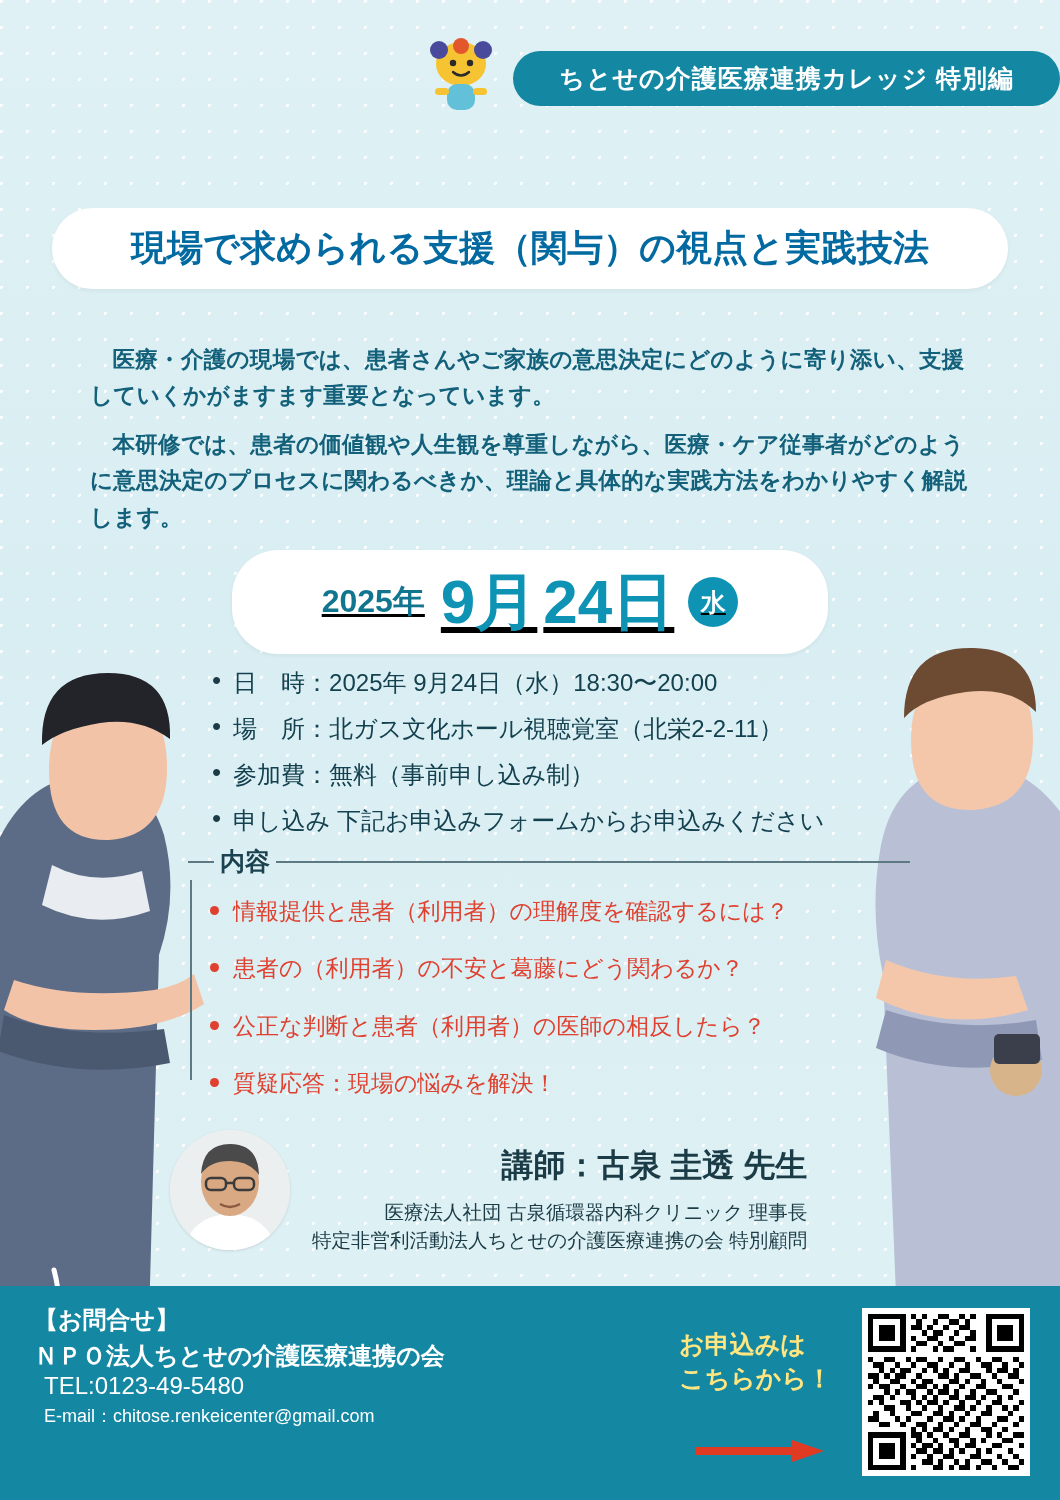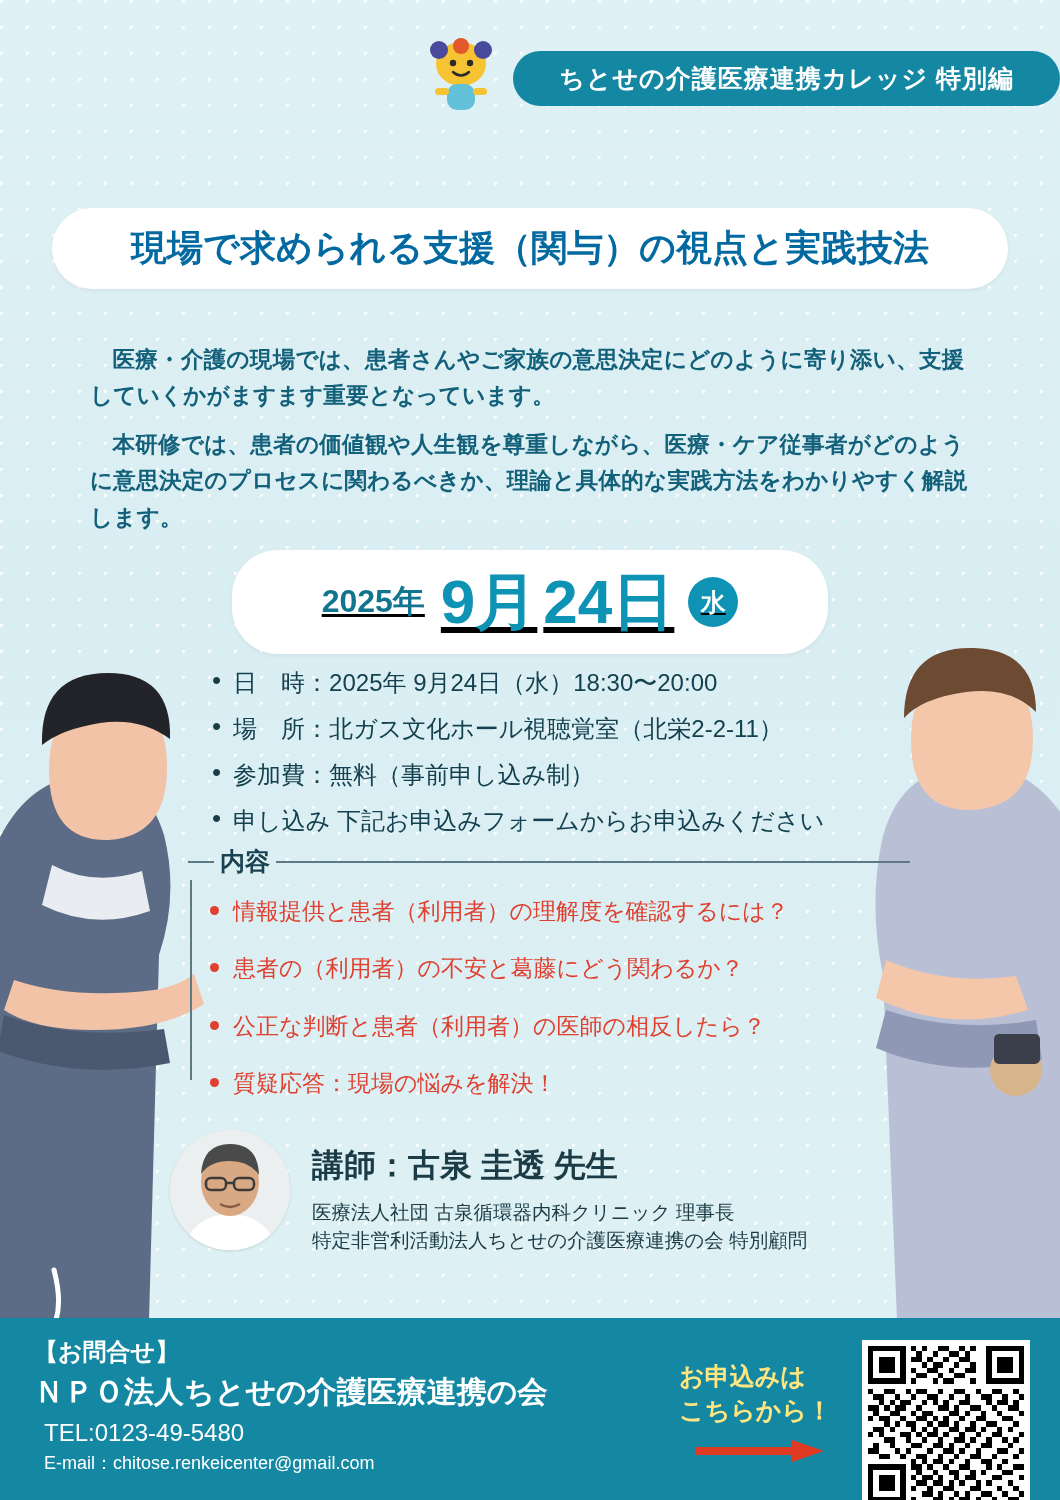--- a/index.html
+++ b/index.html
@@ -99,31 +99,31 @@
   
   .lecturer{
     position:absolute;top:1130px;left:170px;right:120px;
     display:flex;align-items:flex-start;gap:22px;
   }
   .portrait{
     width:120px;height:120px;border-radius:50%;flex:none;
     background:#e9eef0;overflow:hidden;position:relative;
     box-shadow:0 1px 3px rgba(0,0,0,0.12);
   }
-  .lect-text{padding-top:14px;}
+  .lect-text{padding-top:14px;text-align:right;}
   .lect-name{font-size:32px;font-weight:bold;color:#1b3b46;margin-bottom:10px;}
   .lect-aff{font-size:19.5px;color:#1b3b46;line-height:1.45;}
   
   .footer{
-    position:absolute;left:0;right:0;bottom:0;height:182px;background:#1488a3;
+    position:absolute;left:0;right:0;bottom:0;height:214px;background:#1488a3;
     color:#fff;
   }
   .f-contact{position:absolute;left:34px;top:18px;}
   .f-head{font-size:24px;font-weight:bold;margin-bottom:4px;}
-  .f-org{font-size:30px;font-weight:bold;margin-bottom:6px;}
+  .f-org{font-size:24px;font-weight:bold;}
   .f-tel{font-size:24px;margin-left:10px;margin-bottom:4px;}
   .f-mail{font-size:18px;margin-left:10px;}
   .f-apply{
     position:absolute;right:228px;top:42px;text-align:left;
     color:#ffe680;font-size:25px;font-weight:bold;line-height:1.35;
   }
   .arrow{
     position:absolute;right:236px;bottom:38px;width:128px;height:22px;
   }
   .qr{

